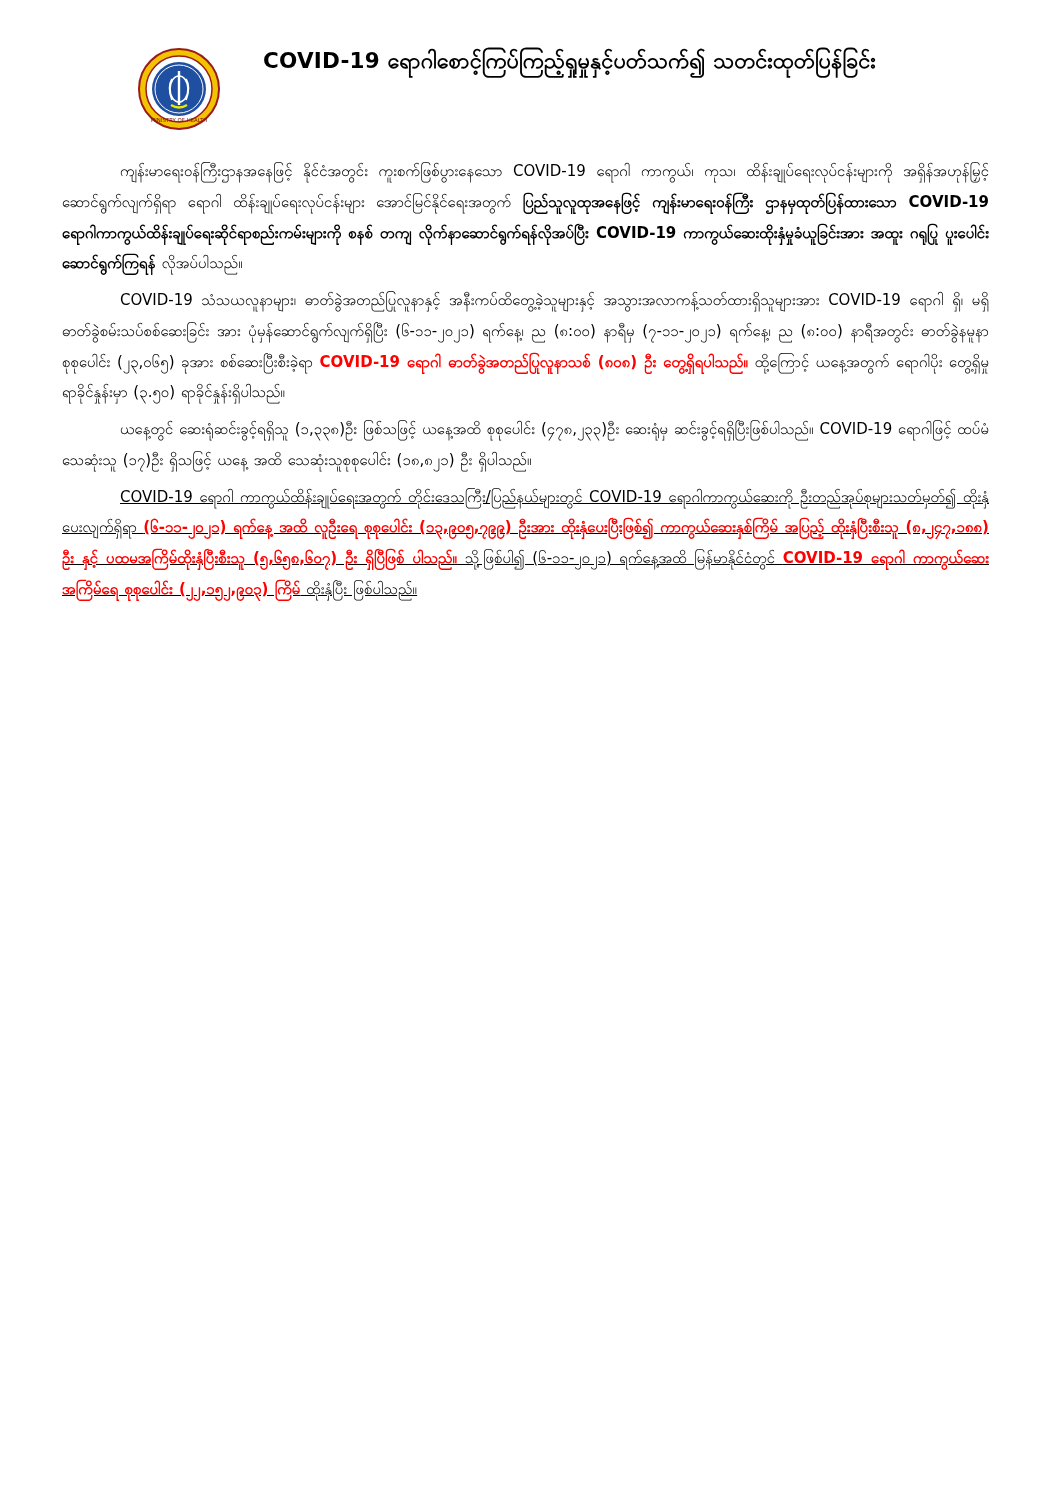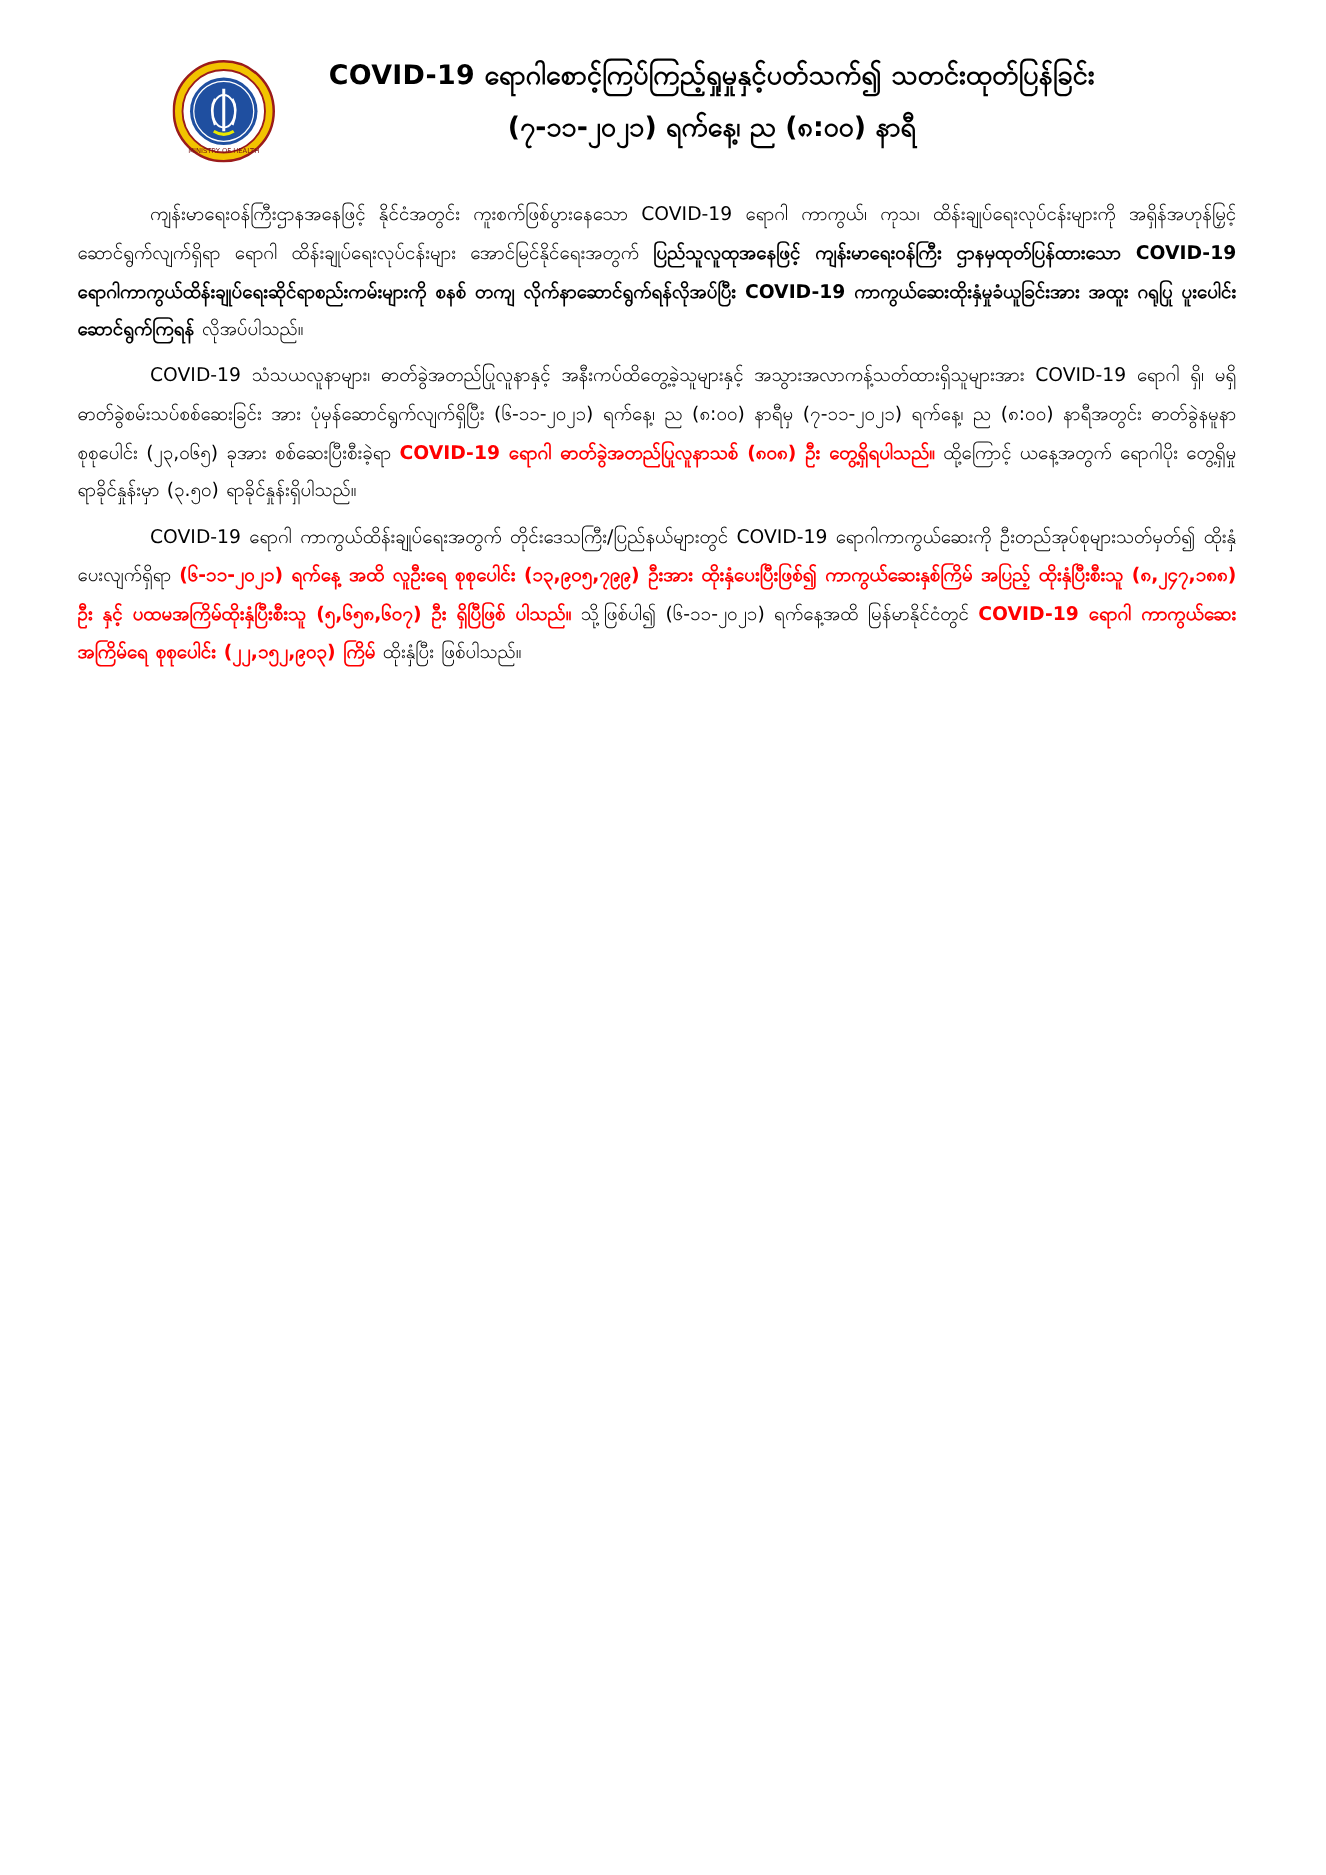--- a/index.html
+++ b/index.html
@@ -59,20 +59,21 @@
     font-size: 15px;
     line-height: 2.05;
     text-align: justify;
     text-justify: inter-word;
     margin: 0 0 6px 0;
     text-indent: 58px;
     word-spacing: 1px;
   }
   p.para:last-child {
     margin-bottom: 0;
+    text-decoration: underline;
   }
   .b {
     font-weight: bold;
   }
   .red-b {
     color: #ff0000;
     font-weight: bold;
   }
   
   .logo svg {
@@ -97,23 +98,23 @@
         <path d="M48 31 C51 36, 51 44, 48 52" stroke="#ffffff" stroke-width="1.8" fill="none"></path>
         <ellipse cx="41" cy="41" rx="9" ry="13" fill="none" stroke="#ffffff" stroke-width="1.6"></ellipse>
         <path d="M33 57 Q41 62, 49 57" stroke="#e8e800" stroke-width="2.4" fill="none"></path>
         <path d="M15 41 A26 26 0 0 0 67 41" fill="none" stroke="none"></path>
         <text x="41" y="74" font-size="5.4" fill="#7a1414" text-anchor="middle" font-family="'DejaVu Sans', sans-serif">MINISTRY OF HEALTH</text>
       </svg>
     </div>
 
     <div class="header-text">
       <div class="title-line1">COVID-19 ရောဂါစောင့်ကြပ်ကြည့်ရှုမှုနှင့်ပတ်သက်၍ သတင်းထုတ်ပြန်ခြင်း</div>
-      <div class="title-line2">(၇-၁၁-၂၀၂၁) ရက်နေ့၊ ည (၈:၀၀) နာရီ</div>
     </div>
   </div>
 
   <div class="body-copy">
     <p class="para"><span>ကျန်းမာရေးဝန်ကြီးဌာနအနေဖြင့် နိုင်ငံအတွင်း ကူးစက်ဖြစ်ပွားနေသော COVID-19 ရောဂါ ကာကွယ်၊ ကုသ၊ ထိန်းချုပ်ရေးလုပ်ငန်းများကို အရှိန်အဟုန်မြှင့်ဆောင်ရွက်လျက်ရှိရာ ရောဂါ ထိန်းချုပ်ရေးလုပ်ငန်းများ အောင်မြင်နိုင်ရေးအတွက် </span><span class="b">ပြည်သူလူထုအနေဖြင့် ကျန်းမာရေးဝန်ကြီး ဌာနမှထုတ်ပြန်ထားသော COVID-19 ရောဂါကာကွယ်ထိန်းချုပ်ရေးဆိုင်ရာစည်းကမ်းများကို စနစ် တကျ လိုက်နာဆောင်ရွက်ရန်လိုအပ်ပြီး COVID-19 ကာကွယ်ဆေးထိုးနှံမှုခံယူခြင်းအား အထူး ဂရုပြု ပူးပေါင်းဆောင်ရွက်ကြရန် </span><span>လိုအပ်ပါသည်။</span></p>
     <p class="para"><span>COVID-19 သံသယလူနာများ၊ ဓာတ်ခွဲအတည်ပြုလူနာနှင့် အနီးကပ်ထိတွေ့ခဲ့သူများနှင့် အသွားအလာကန့်သတ်ထားရှိသူများအား COVID-19 ရောဂါ ရှိ၊ မရှိ ဓာတ်ခွဲစမ်းသပ်စစ်ဆေးခြင်း အား ပုံမှန်ဆောင်ရွက်လျက်ရှိပြီး (၆-၁၁-၂၀၂၁) ရက်နေ့၊ ည (၈:၀၀) နာရီမှ (၇-၁၁-၂၀၂၁) ရက်နေ့၊ ည (၈:၀၀) နာရီအတွင်း ဓာတ်ခွဲနမူနာစုစုပေါင်း (၂၃,၀၆၅) ခုအား စစ်ဆေးပြီးစီးခဲ့ရာ </span><span class="red-b">COVID-19 ရောဂါ ဓာတ်ခွဲအတည်ပြုလူနာသစ် (၈၀၈) ဦး တွေ့ရှိရပါသည်။</span><span> ထို့ကြောင့် ယနေ့အတွက် ရောဂါပိုး တွေ့ရှိမှု ရာခိုင်နှုန်းမှာ (၃.၅၀) ရာခိုင်နှုန်းရှိပါသည်။</span></p>
+    <p class="para"><span>ယနေ့တွင် ဆေးရုံဆင်းခွင့်ရရှိသူ (၁,၃၃၈)ဦး ဖြစ်သဖြင့် ယနေ့အထိ စုစုပေါင်း (၄၇၈,၂၃၃)ဦး ဆေးရုံမှ ဆင်းခွင့်ရရှိပြီးဖြစ်ပါသည်။ COVID-19 ရောဂါဖြင့် ထပ်မံသေဆုံးသူ (၁၇)ဦး ရှိသဖြင့် ယနေ့ အထိ သေဆုံးသူစုစုပေါင်း (၁၈,၈၂၁) ဦး ရှိပါသည်။</span></p>
     <p class="para"><span>COVID-19 ရောဂါ ကာကွယ်ထိန်းချုပ်ရေးအတွက် တိုင်းဒေသကြီး/ပြည်နယ်များတွင် COVID-19 ရောဂါကာကွယ်ဆေးကို ဦးတည်အုပ်စုများသတ်မှတ်၍ ထိုးနှံပေးလျက်ရှိရာ </span><span class="red-b">(၆-၁၁-၂၀၂၁) ရက်နေ့ အထိ လူဦးရေ စုစုပေါင်း (၁၃,၉၀၅,၇၉၉) ဦးအား ထိုးနှံပေးပြီးဖြစ်၍ ကာကွယ်ဆေးနှစ်ကြိမ် အပြည့် ထိုးနှံပြီးစီးသူ (၈,၂၄၇,၁၈၈) ဦး နှင့် ပထမအကြိမ်ထိုးနှံပြီးစီးသူ (၅,၆၅၈,၆၀၇) ဦး ရှိပြီဖြစ် ပါသည်။</span><span> သို့ဖြစ်ပါ၍ (၆-၁၁-၂၀၂၁) ရက်နေ့အထိ မြန်မာနိုင်ငံတွင် </span><span class="red-b">COVID-19 ရောဂါ ကာကွယ်ဆေးအကြိမ်ရေ စုစုပေါင်း (၂၂,၁၅၂,၉၀၃) ကြိမ်</span><span> ထိုးနှံပြီး ဖြစ်ပါသည်။</span></p>
   </div>
 
 </div>
 
 </body></html>

